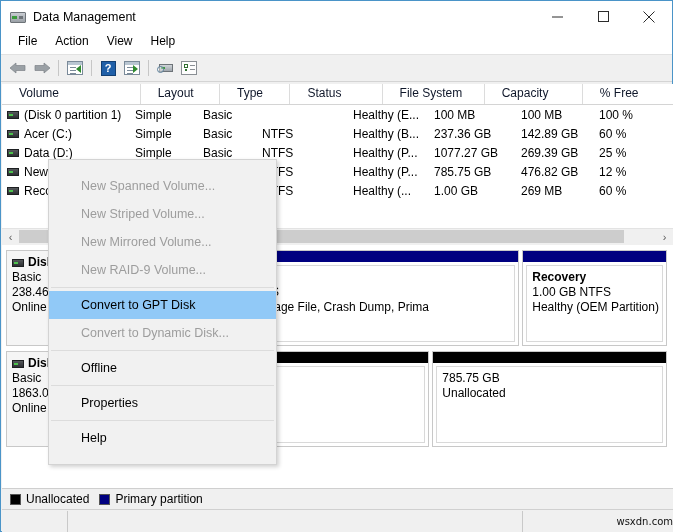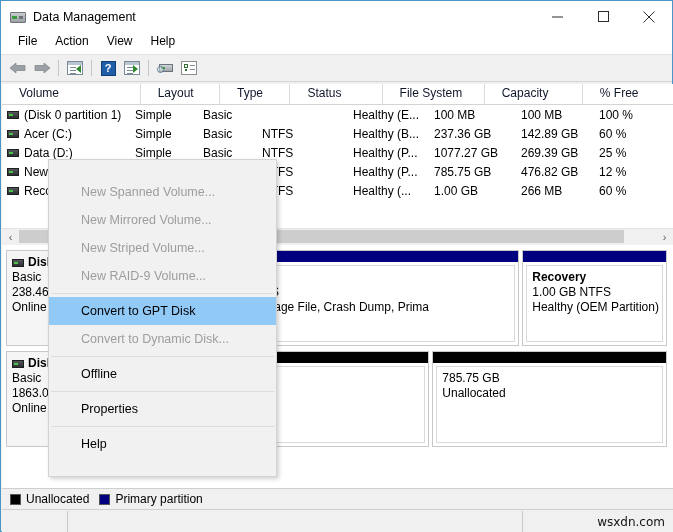--- a/index.html
+++ b/index.html
@@ -363,36 +363,35 @@
     background: #f0f0f0;
     border-top: 1px solid #d0d0d0;
     display: flex;
     align-items: center;
   }
   #statusbar .sb-seg1 { width: 65px; height: 22px; border-right: 1px solid #c9c9c9; }
   #statusbar .sb-seg2 { flex: 1 1 auto; height: 22px; border-right: 1px solid #c9c9c9; }
   #statusbar .sb-seg3 {
     width: 150px; height: 22px;
     display: flex; align-items: center; justify-content: flex-end;
-    padding-right: 8px;
-    box-sizing: border-box;
-    font-size: 12px;
+    box-sizing: border-box;
+    font-size: 10px;
     color: #111;
     font-family: "DejaVu Sans", sans-serif;
   }
 
   
   #ctxmenu {
     position: absolute;
     left: 47px; top: 158px;
     width: 227px;
     background: #f1f1f1;
     border: 1px solid #d3d3d3;
     box-shadow: 2px 2px 4px rgba(0,0,0,0.18);
-    padding: 18px 0;
+    padding: 12px 0;
     z-index: 50;
   }
   .ctx-item {
     height: 28px;
     display: flex;
     align-items: center;
     padding-left: 32px;
     font-size: 12.5px;
     color: #000000;
     white-space: nowrap;
@@ -556,21 +555,21 @@
     <div class="vl-row">
       <div class="vl-cell" style="width:128px">
         <span class="vol-icon"></span>
         <span>Recovery</span>
       </div>
       <div class="vl-cell" style="width:68px">Simple</div>
       <div class="vl-cell" style="width:59px">Basic</div>
       <div class="vl-cell" style="width:91px">NTFS</div>
       <div class="vl-cell" style="width:81px">Healthy (...</div>
       <div class="vl-cell" style="width:87px">1.00 GB</div>
-      <div class="vl-cell" style="width:78px">266 MB</div>
+      <div class="vl-cell" style="width:78px">269 MB</div>
       <div class="vl-cell" style="width:79px">60 %</div>
     </div>
   </div>
 
   <div id="vl-scroll">
     <div class="sb-arrow">‹</div>
     <div class="sb-track">
       <div class="sb-thumb"></div>
     </div>
     <div class="sb-arrow">›</div>
@@ -658,22 +657,22 @@
   </div>
 
   <div id="statusbar">
     <div class="sb-seg1"></div>
     <div class="sb-seg2"></div>
     <div class="sb-seg3">wsxdn.com</div>
   </div>
 
   <div id="ctxmenu">
     <div class="ctx-item disabled">New Spanned Volume...</div>
+    <div class="ctx-item disabled">New Striped Volume...</div>
     <div class="ctx-item disabled">New Mirrored Volume...</div>
-    <div class="ctx-item disabled">New Striped Volume...</div>
     <div class="ctx-item disabled">New RAID-9 Volume...</div>
     <div class="ctx-sep"></div>
     <div class="ctx-item highlight">Convert to GPT Disk</div>
     <div class="ctx-item disabled">Convert to Dynamic Disk...</div>
     <div class="ctx-sep"></div>
     <div class="ctx-item">Offline</div>
     <div class="ctx-sep"></div>
     <div class="ctx-item">Properties</div>
     <div class="ctx-sep"></div>
     <div class="ctx-item">Help</div>

